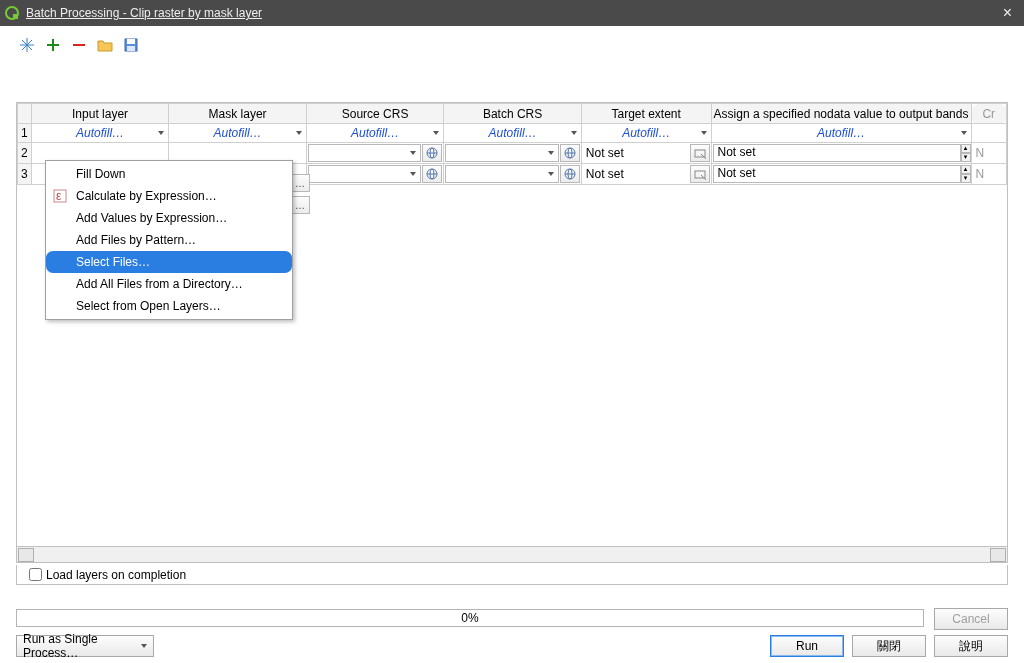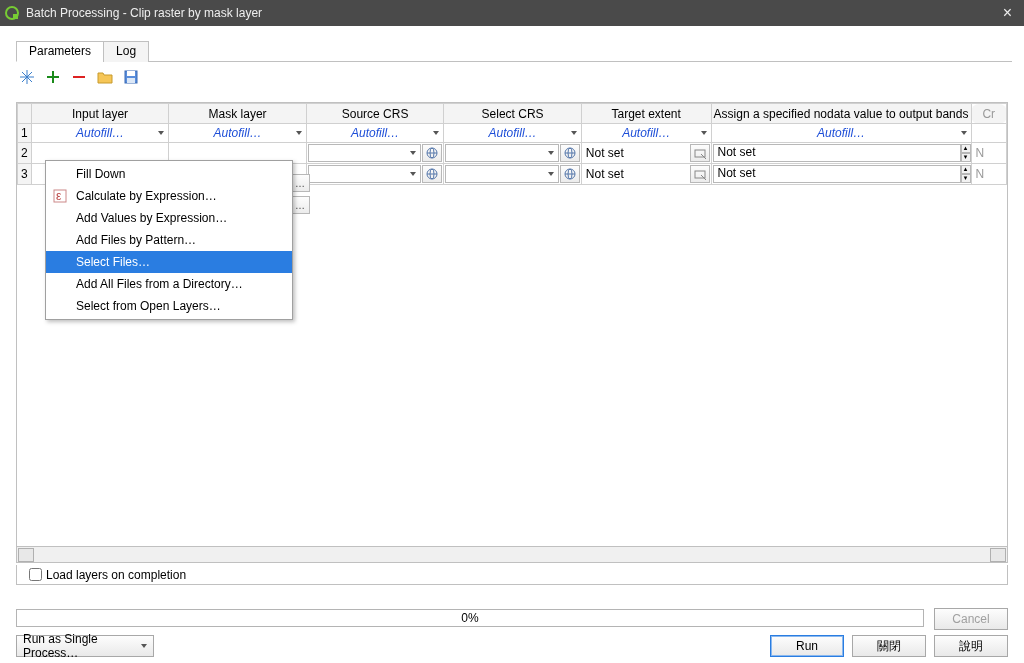--- a/index.html
+++ b/index.html
@@ -1,20 +1,20 @@
 <!DOCTYPE html>
 <html><head>
 <meta charset="utf-8">
 <style>
   * { box-sizing: border-box; margin: 0; padding: 0; font-family: "Segoe UI", Tahoma, Arial, sans-serif; font-size: 12px; }
   html, body { width: 1024px; height: 663px; background: #fff; overflow: hidden; }
 
   .titlebar { height: 26px; background: #4a4a4a; color: #fff; display: flex; align-items: center; padding: 0 4px; }
   .titlebar .appicon { width: 16px; height: 16px; margin-right: 6px; display:flex; align-items:center; justify-content:center; }
-  .titlebar .title { flex: 1; color: #eee; }
+  .titlebar .title { flex: 1; color: #eee; text-decoration: underline; }
   .titlebar .close { color:#eee; font-size:16px; padding:0 8px; cursor:pointer; }
 
   .content { position:absolute; left:4px; right:4px; top:30px; bottom:60px; background:#fff; }
 
   .tabs { display:flex; border-bottom:1px solid #c0c0c0; height:22px; margin:10px 8px 0 12px; }
   .tab { padding:2px 12px 0 12px; border:1px solid #c0c0c0; border-bottom:none; background:#f4f4f4; margin-right:-1px; position:relative; top:1px; cursor:pointer; }
   .tab.active { background:#fff; border-bottom:1px solid #fff; }
 
   .toolbar { display:flex; gap:8px; padding:6px 14px 4px 14px; align-items:center; }
   .tool { width:18px; height:18px; display:flex; align-items:center; justify-content:center; cursor:pointer; }
@@ -34,21 +34,21 @@
   .cell { height:20px; display:flex; align-items:center; }
   .combo { flex:1; height:18px; border:1px solid #b8b8b8; background:#fff; display:flex; align-items:center; padding:0 16px 0 4px; position:relative; margin:0 1px; }
   .combo::after { content:""; position:absolute; right:4px; top:6px; border-left:3px solid transparent; border-right:3px solid transparent; border-top:4px solid #555; }
   .iconbtn { width:20px; height:18px; border:1px solid #b8b8b8; margin-right:1px; display:flex; align-items:center; justify-content:center; background:linear-gradient(#fdfdfd,#ececec); }
   .spin { width:10px; display:flex; flex-direction:column; }
   .spin div { width:10px; height:9px; border:1px solid #b8b8b8; background:#f2f2f2; font-size:7px; line-height:6px; text-align:center; }
   .notset { flex:1; text-align:left; padding-left:4px; }
 
   .context-menu { position:absolute; left:30px; top:130px; width:248px; background:#fff; border:1px solid #a0a0a0; box-shadow:2px 2px 4px rgba(0,0,0,0.25); z-index:50; padding:2px 0;margin-left:11px; }
   .context-menu .mi { height:22px; display:flex; align-items:center; padding:0 10px 0 30px; position:relative; cursor:default; }
-  .context-menu .mi.selected { background:#2a7de1; color:#fff; }
+  .context-menu .mi.selected { background:#2a7de1; color:#fff;border-radius:7px; }
   .context-menu .mi .mi-icon { position:absolute; left:6px; width:16px; height:16px; display:flex; align-items:center; justify-content:center; }
 
   .beside-btn { position:absolute; left:286px; width:20px; height:18px; border:1px solid #b8b8b8; background:linear-gradient(#fdfdfd,#ececec); display:flex; align-items:center; justify-content:center; font-size:10px; color:#444; }
   .beside-btn.row2 { top:144px; }
   .beside-btn.row3 { top:166px; }
 
   .chk-row { position:absolute; left:12px; right:12px; bottom:18px; height:20px; display:flex; align-items:center; border:1px solid #c0c0c0; border-top:none; padding-left:12px; gap:4px; }
 
   .bottom { position:absolute; left:4px; right:4px; bottom:0; height:58px; background:#fff; }
   .progress { position:absolute; left:12px; right:96px; top:4px; height:18px; border:1px solid #b4b4b4; text-align:center; line-height:16px; background:#fff; }
@@ -73,24 +73,20 @@
         <circle cx="7" cy="7" r="6" fill="none" stroke="#7c3" stroke-width="2"></circle>
         <rect x="8" y="8" width="5" height="5" fill="#7c3"></rect>
       </svg>
   </span>
   <span class="title">Batch Processing - Clip raster by mask layer</span>
   <span class="close">×</span>
 </div>
 
 <div class="content">
 
-  <div class="tabs">
-    <div class="tab active">Parameters</div>
-    <div class="tab">Log</div>
-  </div>
 
   <div class="toolbar">
     <div class="tool">
         <svg width="16" height="16">
           <g stroke="#3a7ecb" stroke-width="1" fill="none">
             <line x1="8" y1="1" x2="8" y2="15"></line>
             <line x1="1" y1="8" x2="15" y2="8"></line>
             <line x1="3" y1="3" x2="13" y2="13"></line>
             <line x1="13" y1="3" x2="3" y2="13"></line>
           </g>
@@ -122,21 +118,21 @@
   </div>
 
   <div class="table-wrap">
     <table class="grid">
       <thead>
         <tr>
           <th class="rownum"></th>
           <th class="col-input">Input layer</th>
           <th class="col-mask">Mask layer</th>
           <th class="col-src">Source CRS</th>
-          <th class="col-tgt">Select CRS</th>
+          <th class="col-tgt">Batch CRS</th>
           <th class="col-ext">Target extent</th>
           <th class="col-nodata">Assign a specified nodata value to output bands</th>
           <th class="col-last cut">Cr</th>
         </tr>
       </thead>
       <tbody>
         <tr class="autofill">
           <td class="rownum">1</td>
           <td>
               <div class="dd">Autofill…</div>

